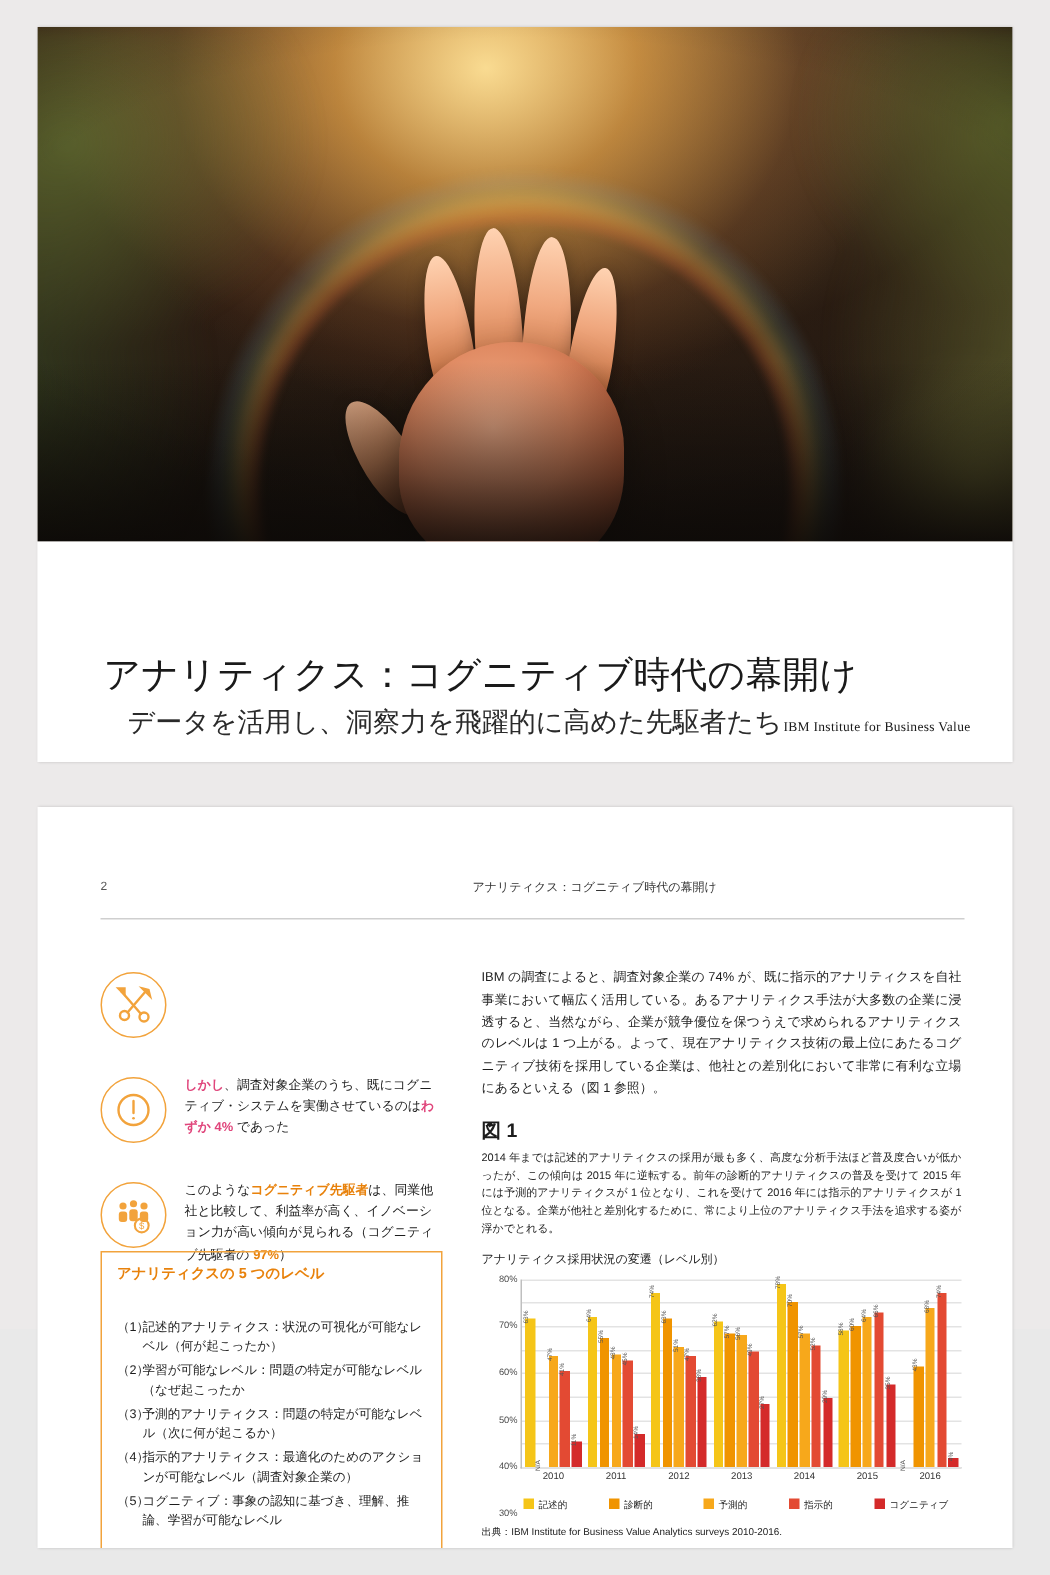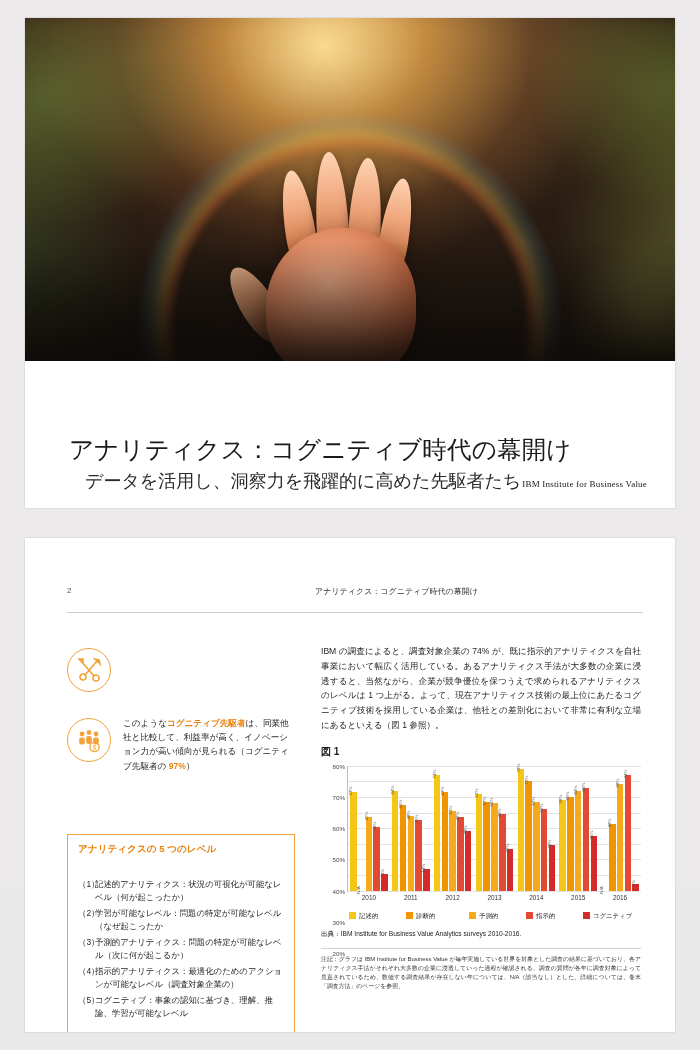--- a/index.html
+++ b/index.html
@@ -255,21 +255,21 @@
     width: 320px;
   }
   .body-p {
     font-size: 8.6px;
     line-height: 1.72;
     color: #1d1d1d;
     text-align: justify;
     margin: 0 0 12px 0;
   }
   .fig-label {
-    font-size: 10px;
+    font-size: 13px;
     font-weight: bold;
     color: #1d1d1d;
     margin: 0 0 3px 0;
   }
   .fig-desc {
     font-size: 7.3px;
     line-height: 1.62;
     color: #1d1d1d;
     text-align: justify;
     margin: 0 0 9px 0;
@@ -419,20 +419,32 @@
               <path d="M11 10 l4 0 l0 4 l-4 -4z" fill="#f2a33c"></path>
               <circle cx="28" cy="29" r="3"></circle>
               <path d="M29 12 L17 26"></path>
               <path d="M27 10 l4 1 l1 4 l-5 -5z" fill="#f2a33c"></path>
               <circle cx="15" cy="28" r="3"></circle>
             </g>
           </svg>
         </div>
       </div>
 
+      <div class="bullet">
+        <div class="b-icon">
+          <svg width="42" height="42" viewBox="0 0 42 42">
+            <g stroke="#f2a33c" stroke-width="1.6" fill="none" stroke-linecap="round">
+              <circle cx="21" cy="21" r="10"></circle>
+              <path d="M21 15 L21 23"></path>
+              <circle cx="21" cy="26.5" r="0.9" fill="#f2a33c" stroke="none"></circle>
+            </g>
+          </svg>
+        </div>
+        <div class="b-text"><b class="hl-pk">しかし</b>、調査対象企業のうち、既にコグニティブ・システムを実働させているのは<b class="hl-pk">わずか 4%</b> であった</div>
+      </div>
 
       <div class="bullet">
         <div class="b-icon">
           <svg width="42" height="42" viewBox="0 0 42 42">
             <g fill="#f2a33c">
               <circle cx="14" cy="15" r="2.4"></circle>
                 <rect x="11.2" y="18.6" width="5.6" height="7" rx="2"></rect>
               <circle cx="21" cy="13.5" r="2.4"></circle>
                 <rect x="18.2" y="17.1" width="5.6" height="8" rx="2"></rect>
               <circle cx="28" cy="15" r="2.4"></circle>
@@ -468,20 +480,22 @@
       </div>
       <div class="level-row">
         <div class="level-n">（5）</div>
         <div>コグニティブ：事象の認知に基づき、理解、推論、学習が可能なレベル</div>
       </div>
     </div>
 
     <div class="right-col">
       <p class="body-p">IBM の調査によると、調査対象企業の 74% が、既に指示的アナリティクスを自社事業において幅広く活用している。あるアナリティクス手法が大多数の企業に浸透すると、当然ながら、企業が競争優位を保つうえで求められるアナリティクスのレベルは 1 つ上がる。よって、現在アナリティクス技術の最上位にあたるコグニティブ技術を採用している企業は、他社との差別化において非常に有利な立場にあるといえる（図 1 参照）。</p>
       <p class="fig-label">図 1</p>
+      <p class="fig-desc">2014 年までは記述的アナリティクスの採用が最も多く、高度な分析手法ほど普及度合いが低かったが、この傾向は 2015 年に逆転する。前年の診断的アナリティクスの普及を受けて 2015 年には予測的アナリティクスが 1 位となり、これを受けて 2016 年には指示的アナリティクスが 1 位となる。企業が他社と差別化するために、常により上位のアナリティクス手法を追求する姿が浮かでとれる。</p>
+      <p class="fig-title">アナリティクス採用状況の変遷（レベル別）</p>
 
       <div class="chart" id="chart">
         <div class="plot" id="plot">
             <div class="gridline" style="top: 125px;"></div>
             <div class="gridline" style="top: 109.375px;"></div>
             <div class="gridline" style="top: 93.75px;">
               <div class="ytick" style="top: 93.75px;">20%</div>
             </div>
             <div class="gridline" style="top: 78.125px;">
               <div class="ytick" style="top: 78.125px;">30%</div>

